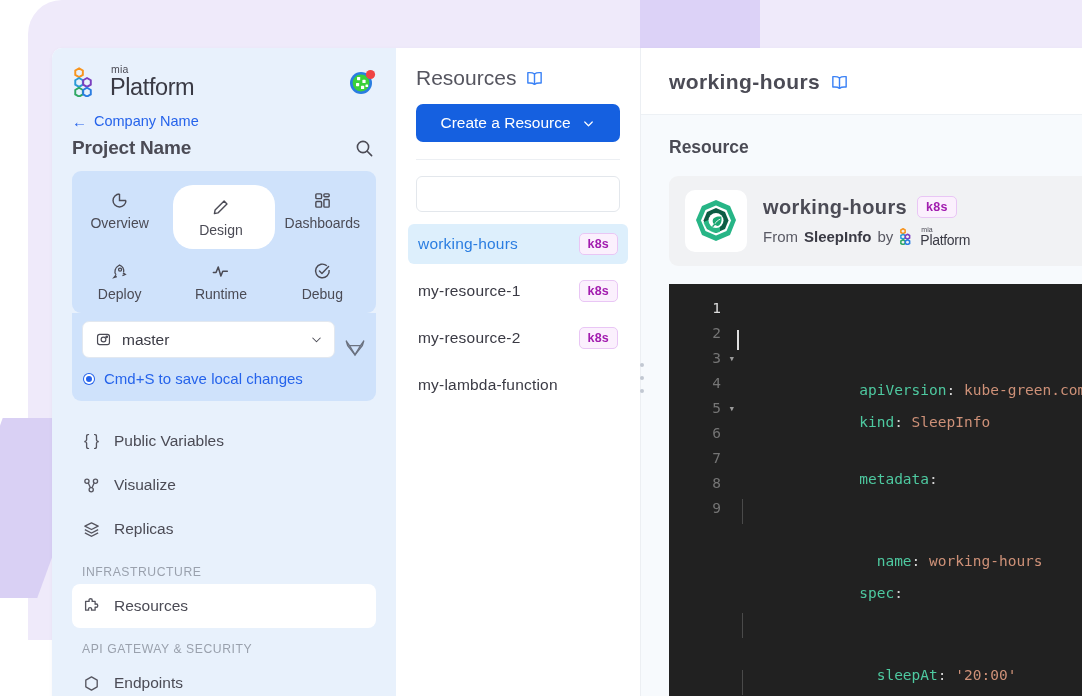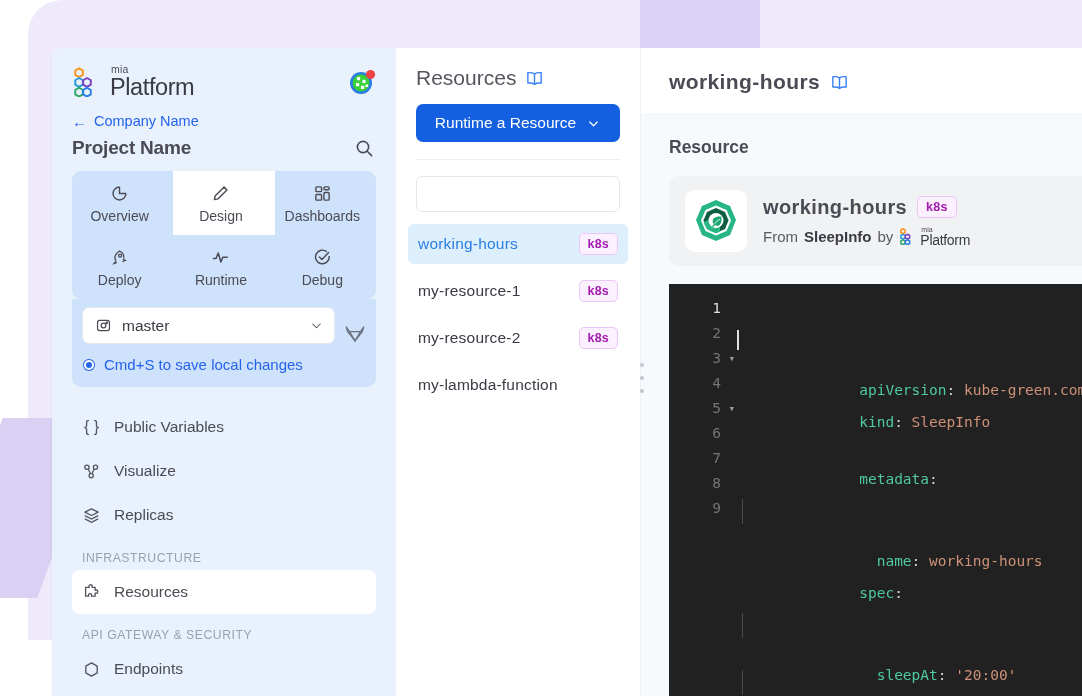--- a/index.html
+++ b/index.html
@@ -99,21 +99,22 @@
     overflow: hidden;
   }
   .tab {
     display: flex; flex-direction: column; align-items: center; justify-content: center;
     gap: 5px;
     padding: 13px 8px 11px 2px;
     font-size: 14px; color: #4b4b55;
   }
   .tab.active {
     background: #ffffff;
-    border-radius: 0;
+    border-radius: 20px;
+    margin-top: 14px;
   }
   .tab svg { width: 19px; height: 19px; }
   
   .branchwrap {
     margin: 0 20px; padding-top: 8px;
     display: flex; align-items: flex-end; gap: 9px;
   }
   .branch-select {
     flex: 1;
     background: #fff; border: 1px solid #e2e8f0; border-radius: 7px;
@@ -493,21 +494,21 @@
     <section class="listpanel">
       <div class="lp-head">
         <div class="lp-title">
           <span>Resources</span>
           <svg class="book-icon" viewBox="0 0 20 20" fill="none" stroke="#3b82f6" stroke-width="1.5">
             <path d="M10 5.2C8.7 4.2 7 3.8 5 3.8H3v11h2c2 0 3.7.4 5 1.4 1.3-1 3-1.4 5-1.4h2v-11h-2c-2 0-3.7.4-5 1.4z" stroke-linejoin="round"></path>
             <path d="M10 5.2v11"></path>
           </svg>
         </div>
         <button class="create-btn">
-          <span>Runtime a Resource</span>
+          <span>Create a Resource</span>
           <svg width="15" height="15" viewBox="0 0 20 20" fill="none" stroke="#ffffff" stroke-width="1.6">
             <path d="M5 8l5 5 5-5" stroke-linecap="round" stroke-linejoin="round"></path>
           </svg>
         </button>
         <div class="lp-sep"></div>
       </div>
 
       <div class="lp-search">
         <input type="text" placeholder="" style="">
         <svg width="17" height="17" viewBox="0 0 20 20" fill="none" stroke="#6b7280" stroke-width="1.5">

